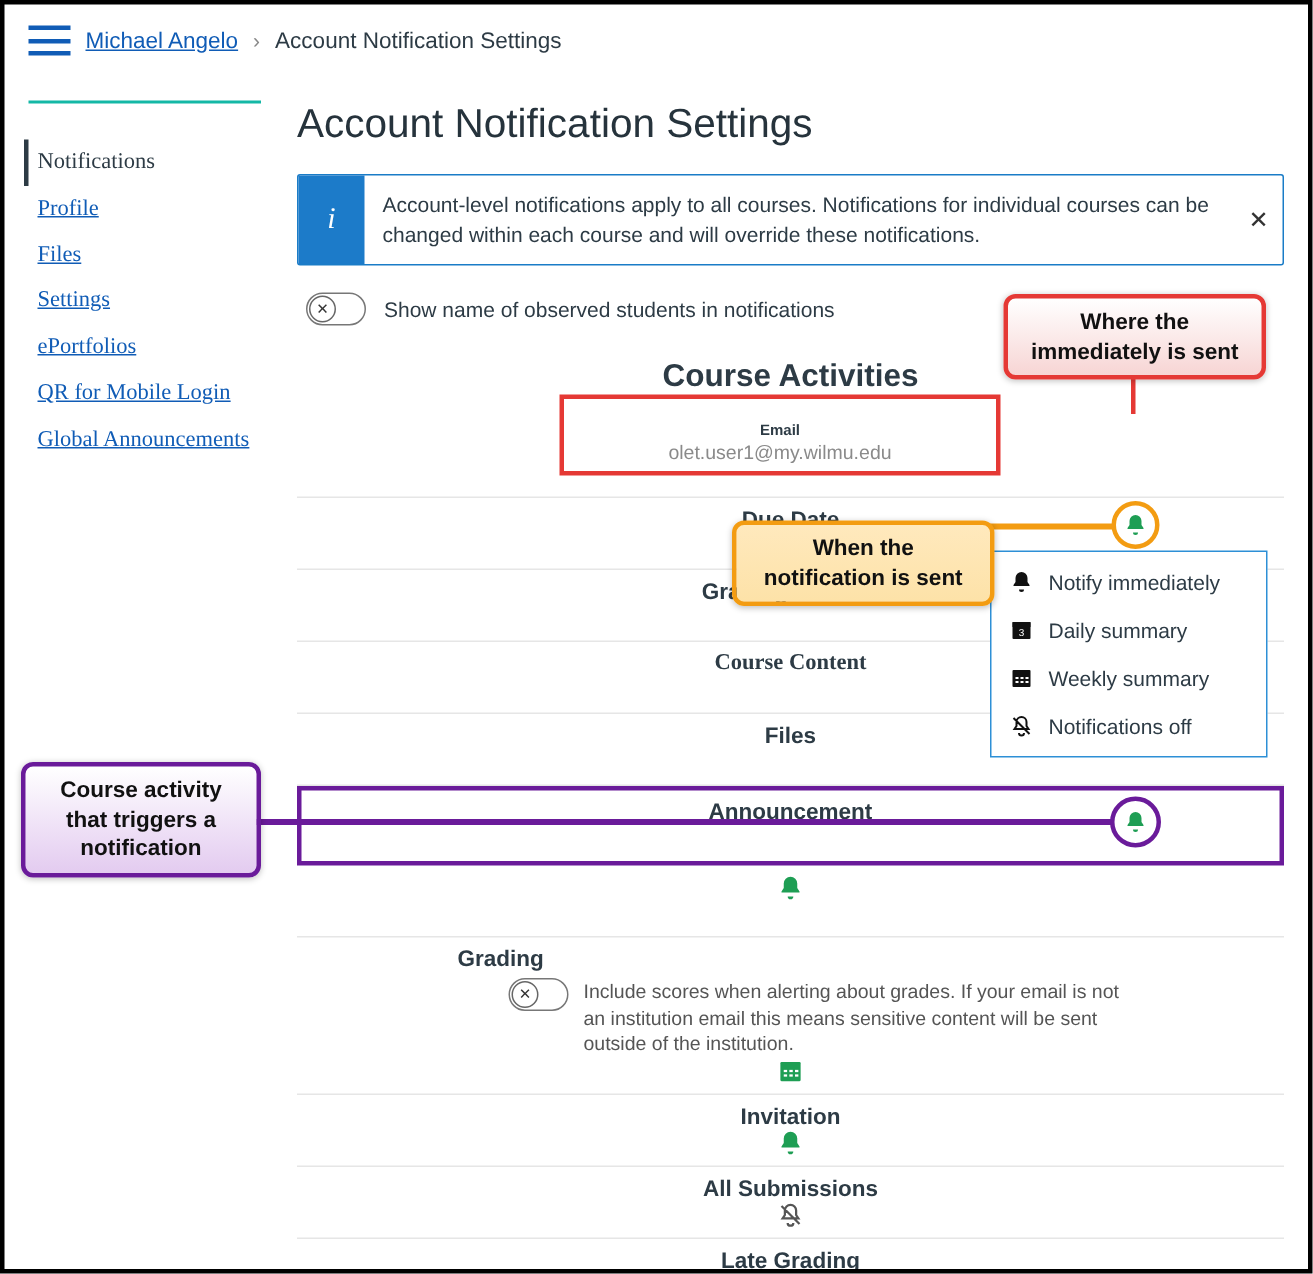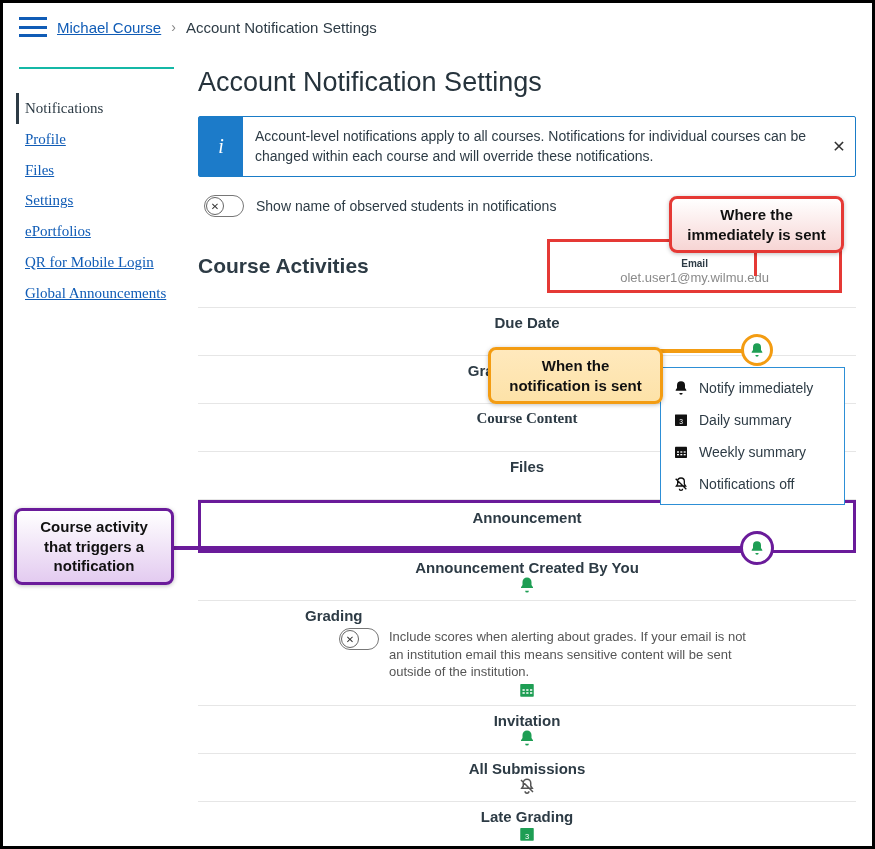--- a/index.html
+++ b/index.html
@@ -154,20 +154,21 @@
     justify-content: center;
     font-size: 10px;
     color: #333;
   }
   .section-header {
     display: flex;
     align-items: center;
     justify-content: space-between;
     padding: 8px 0 14px 0;
     border-bottom: 1px solid #e6e6e6;
+    flex-direction: column;
   }
   .section-title {
     font-size: 21px;
     font-weight: 700;
     color: #2d3b45;
   }
   .channel-box {
     border: 3px solid #e53935;
     padding: 3px 70px;
     text-align: center;
@@ -348,21 +349,21 @@
 <body>
 
 <div class="frame">
 
   <div class="topbar">
     <div class="hamburger">
       <span></span>
         <span></span>
         <span></span>
     </div>
-    <span class="bc-link">Michael Course</span>
+    <span class="bc-link">Michael Angelo</span>
     <span class="bc-sep">›</span>
     <span class="bc-current">Account Notification Settings</span>
   </div>
 
   <div class="cols">
 
     <nav class="sidenav">
       <a class="sidenav-item active">Notifications</a>
       <a class="sidenav-item">Profile</a>
       <a class="sidenav-item">Files</a>
@@ -433,23 +434,20 @@
             </div>
             <div class="row-icon-cell">
               <div class="icon-btn" style="visibility: hidden;">
                 <svg width="18" height="18" viewBox="0 0 24 24">
                   <path fill="#1e9e54" d="M12 2a6 6 0 0 0-6 6v4l-2 3v1h16v-1l-2-3V8a6 6 0 0 0-6-6zm0 20a2.5 2.5 0 0 0 2.5-2.5h-5A2.5 2.5 0 0 0 12 22z"></path>
                 </svg>
               </div>
             </div>
           </div>
           <div class="row">
-            <div style="flex: 1 1 0%;">
-              <div class="row-label">Announcement Created By You</div>
-            </div>
             <div class="row-icon-cell">
               <div class="icon-btn">
                 <svg width="18" height="18" viewBox="0 0 24 24">
                   <path fill="#1e9e54" d="M12 2a6 6 0 0 0-6 6v4l-2 3v1h16v-1l-2-3V8a6 6 0 0 0-6-6zm0 20a2.5 2.5 0 0 0 2.5-2.5h-5A2.5 2.5 0 0 0 12 22z"></path>
                 </svg>
               </div>
             </div>
           </div>
           <div class="row">
             <div style="flex: 1 1 0%;">

